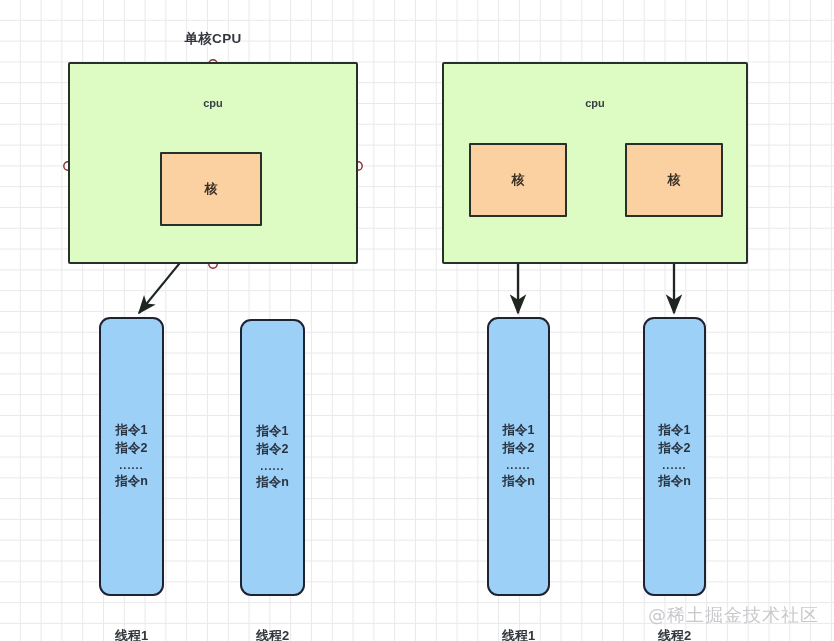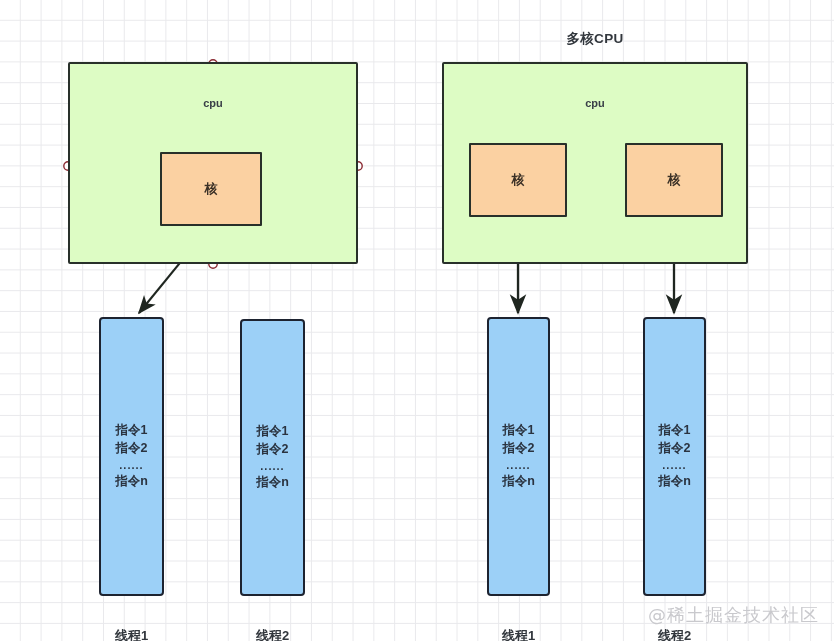--- a/index.html
+++ b/index.html
@@ -46,21 +46,21 @@
     border-radius: 2px;
   }
   .core-box {
     background: #fbd1a2;
     border: 2.2px solid #28302a;
     border-radius: 1px;
   }
   .thread-box {
     background: #9cd0f7;
     border: 2.4px solid #1d2330;
-    border-radius: 4px;
+    border-radius: 11px;
   }
   .group-title {
     position: absolute;
     font-size: 13.5px;
     font-weight: bold;
     color: #32373d;
     letter-spacing: 0.3px;
     white-space: nowrap;
     text-align: center;
   }
@@ -128,30 +128,30 @@
     <line x1="518" y1="216" x2="518" y2="313" stroke="#1f2620" stroke-width="2.3" marker-end="url(#arrowhead)"></line>
 
     <line x1="674" y1="216" x2="674" y2="313" stroke="#1f2620" stroke-width="2.3" marker-end="url(#arrowhead)"></line>
 
     <circle cx="213" cy="64" r="4.2" fill="#ffffff" stroke="#8b2b33" stroke-width="1.4"></circle>
     <circle cx="68" cy="166" r="4.2" fill="#ffffff" stroke="#8b2b33" stroke-width="1.4"></circle>
     <circle cx="358" cy="166" r="4.2" fill="#ffffff" stroke="#8b2b33" stroke-width="1.4"></circle>
     <circle cx="213" cy="264" r="4.2" fill="#ffffff" stroke="#8b2b33" stroke-width="1.4"></circle>
   </svg>
 
+  <div class="group-title" style="left:68px; top:30px; width:290px;">单核CPU</div>
 
   <div class="node cpu-box" style="left:68px; top:62px; width:290px; height:202px;"></div>
 
   <div class="cpu-label" style="left:68px; top:97px; width:290px; text-align:center;">cpu</div>
 
   <div class="node core-box" style="left:160px; top:152px; width:102px; height:74px;">
     <span class="core-label">核</span>
   </div>
 
-  <div class="group-title" style="left:442px; top:30px; width:306px;">多核CPU</div>
 
   <div class="node cpu-box" style="left:442px; top:62px; width:306px; height:202px;"></div>
 
   <div class="cpu-label" style="left:442px; top:97px; width:306px; text-align:center;">cpu</div>
 
   <div class="node core-box" style="left:469px; top:143px; width:98px; height:74px;">
     <span class="core-label">核</span>
   </div>
 
   <div class="node core-box" style="left:625px; top:143px; width:98px; height:74px;">

